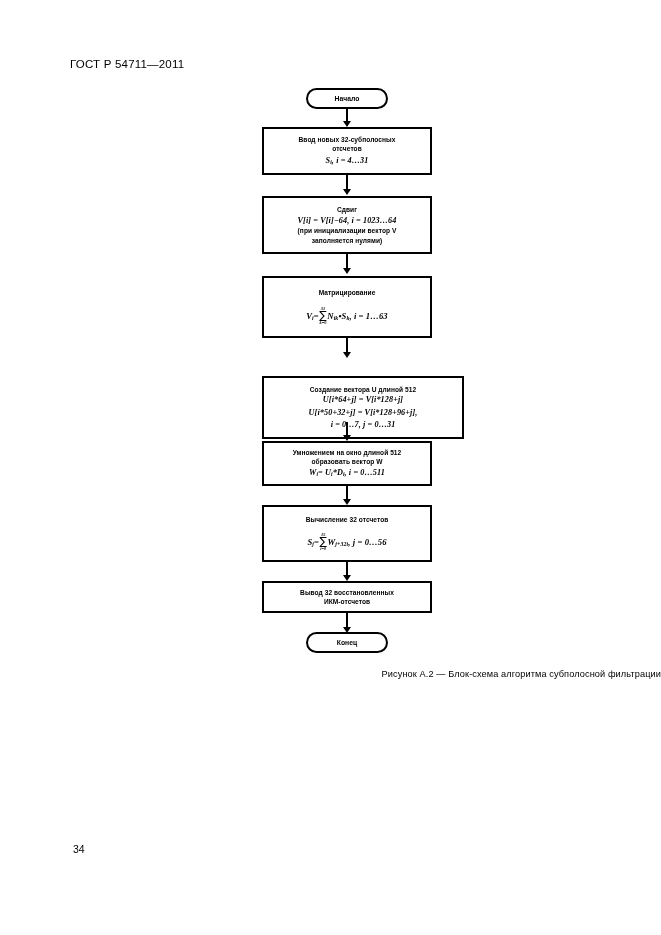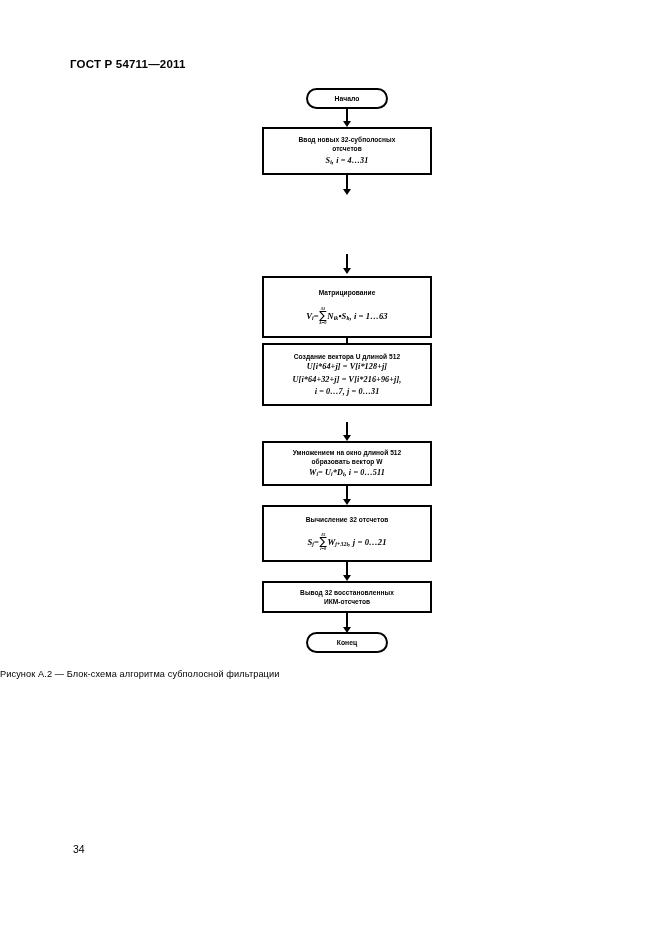--- a/index.html
+++ b/index.html
@@ -19,21 +19,21 @@
     position: absolute;
     inset: 0;
   }
 
   
   .doc-header {
     position: absolute;
     left: 70px;
     top: 58px;
     font-size: 11.5px;
-    font-weight: bold;
+    font-weight: normal;
     letter-spacing: 0.2px;
     white-space: nowrap;
   }
 
   
   .flowchart {
     position: absolute;
     left: 0;
     top: 0;
     width: 661px;
@@ -124,21 +124,21 @@
     border-right: 4.2px solid transparent;
     border-top: 6px solid #000000;
   }
 
   
   .caption {
     position: absolute;
     left: 0;
     right: 0;
     top: 669px;
-    text-align: left;
+    text-align: right;
     font-size: 9.2px;
     letter-spacing: 0.1px;
   }
 
   
   .page-number {
     position: absolute;
     left: 73px;
     top: 843px;
     font-size: 10.5px;
@@ -161,58 +161,64 @@
     <div class="arrowhead" style="left:342.8px; top:121px;"></div>
 
     <div class="node" style="left:262px; top:127px; width:170px; height:48px;">
       <span class="line">Ввод новых 32-субполосных</span>
       <span class="line">отсчетов</span>
       <span class="formula"><span>S</span><sub>i</sub><span>,  i = 4…31</span></span>
     </div>
     <div class="conn" style="left:345.8px; top:175px; height:14px;"></div>
     <div class="arrowhead" style="left:342.8px; top:189px;"></div>
 
+    <div class="node" style="left:262px; top:196px; width:170px; height:58px;">
+      <span class="line">Сдвиг</span>
+      <span class="formula formula-tight"><span>V[i] = V[i]−64,  i = 1023…64</span></span>
+      <span class="line">(при инициализации вектор V</span>
+      <span class="line">заполняется нулями)</span>
+    </div>
     <div class="conn" style="left:345.8px; top:254px; height:14px;"></div>
     <div class="arrowhead" style="left:342.8px; top:268px;"></div>
 
     <div class="node" style="left:262px; top:276px; width:170px; height:62px;">
       <span class="line" style="margin-bottom:9px;">Матрицирование</span>
       <span class="formula" style="font-size:8.6px;"><span>V</span><sub>i</sub><span class="up">=</span><span class="sigma">
             <span class="lim">31</span>
             <span class="sym">∑</span>
             <span class="lim">k=0</span>
           </span><span>N</span><sub>ik</sub><span>•S</span><sub>k</sub><span>,   i = 1…63</span></span>
     </div>
     <div class="conn" style="left:345.8px; top:338px; height:14px;"></div>
     <div class="arrowhead" style="left:342.8px; top:352px;"></div>
 
-    <div class="node" style="left:262px; top:343px; width:170px; height:63px;">
+    <div class="node" style="left:262px; top:376px; width:202px; height:63px;">
       <span class="line">Создание вектора U длиной 512</span>
       <span class="formula formula-tight">U[i*64+j] = V[i*128+j]</span>
-      <span class="formula formula-tight">U[i*64+32+j] = V[i*216+96+j],</span>
+      <span class="formula formula-tight">U[i*50+32+j] = V[i*128+96+j],</span>
       <span class="formula formula-tight">i = 0…7,   j = 0…31</span>
     </div>
     <div class="conn" style="left:345.8px; top:422px; height:13px;"></div>
     <div class="arrowhead" style="left:342.8px; top:435px;"></div>
 
     <div class="node" style="left:262px; top:441px; width:170px; height:45px;">
       <span class="line">Умножением на окно длиной 512</span>
       <span class="line">образовать вектор W</span>
       <span class="formula formula-tight"><span>W</span><sub>i</sub><span>= U</span><sub>i</sub><span>*D</span><sub>i</sub><span>,   i = 0…511</span></span>
     </div>
     <div class="conn" style="left:345.8px; top:486px; height:13px;"></div>
     <div class="arrowhead" style="left:342.8px; top:499px;"></div>
 
     <div class="node" style="left:262px; top:505px; width:170px; height:57px;">
       <span class="line" style="margin-bottom:8px;">Вычисление 32 отсчетов</span>
       <span class="formula" style="font-size:8.6px;"><span>S</span><sub>j</sub><span class="up">=</span><span class="sigma">
             <span class="lim">15</span>
             <span class="sym">∑</span>
             <span class="lim">i=0</span>
-          </span><span>W</span><sub>j+32i</sub><span>,  j = 0…21</span></span>
+          </span><span>W</span><sub>j+32i</sub><span>,  j = 0…56</span></span>
     </div>
     <div class="conn" style="left:345.8px; top:562px; height:13px;"></div>
     <div class="arrowhead" style="left:342.8px; top:575px;"></div>
 
     <div class="node" style="left:262px; top:581px; width:170px; height:32px;">
       <span class="line">Вывод 32 восстановленных</span>
       <span class="line">ИКМ-отсчетов</span>
     </div>
     <div class="conn" style="left:345.8px; top:613px; height:14px;"></div>
     <div class="arrowhead" style="left:342.8px; top:627px;"></div>

